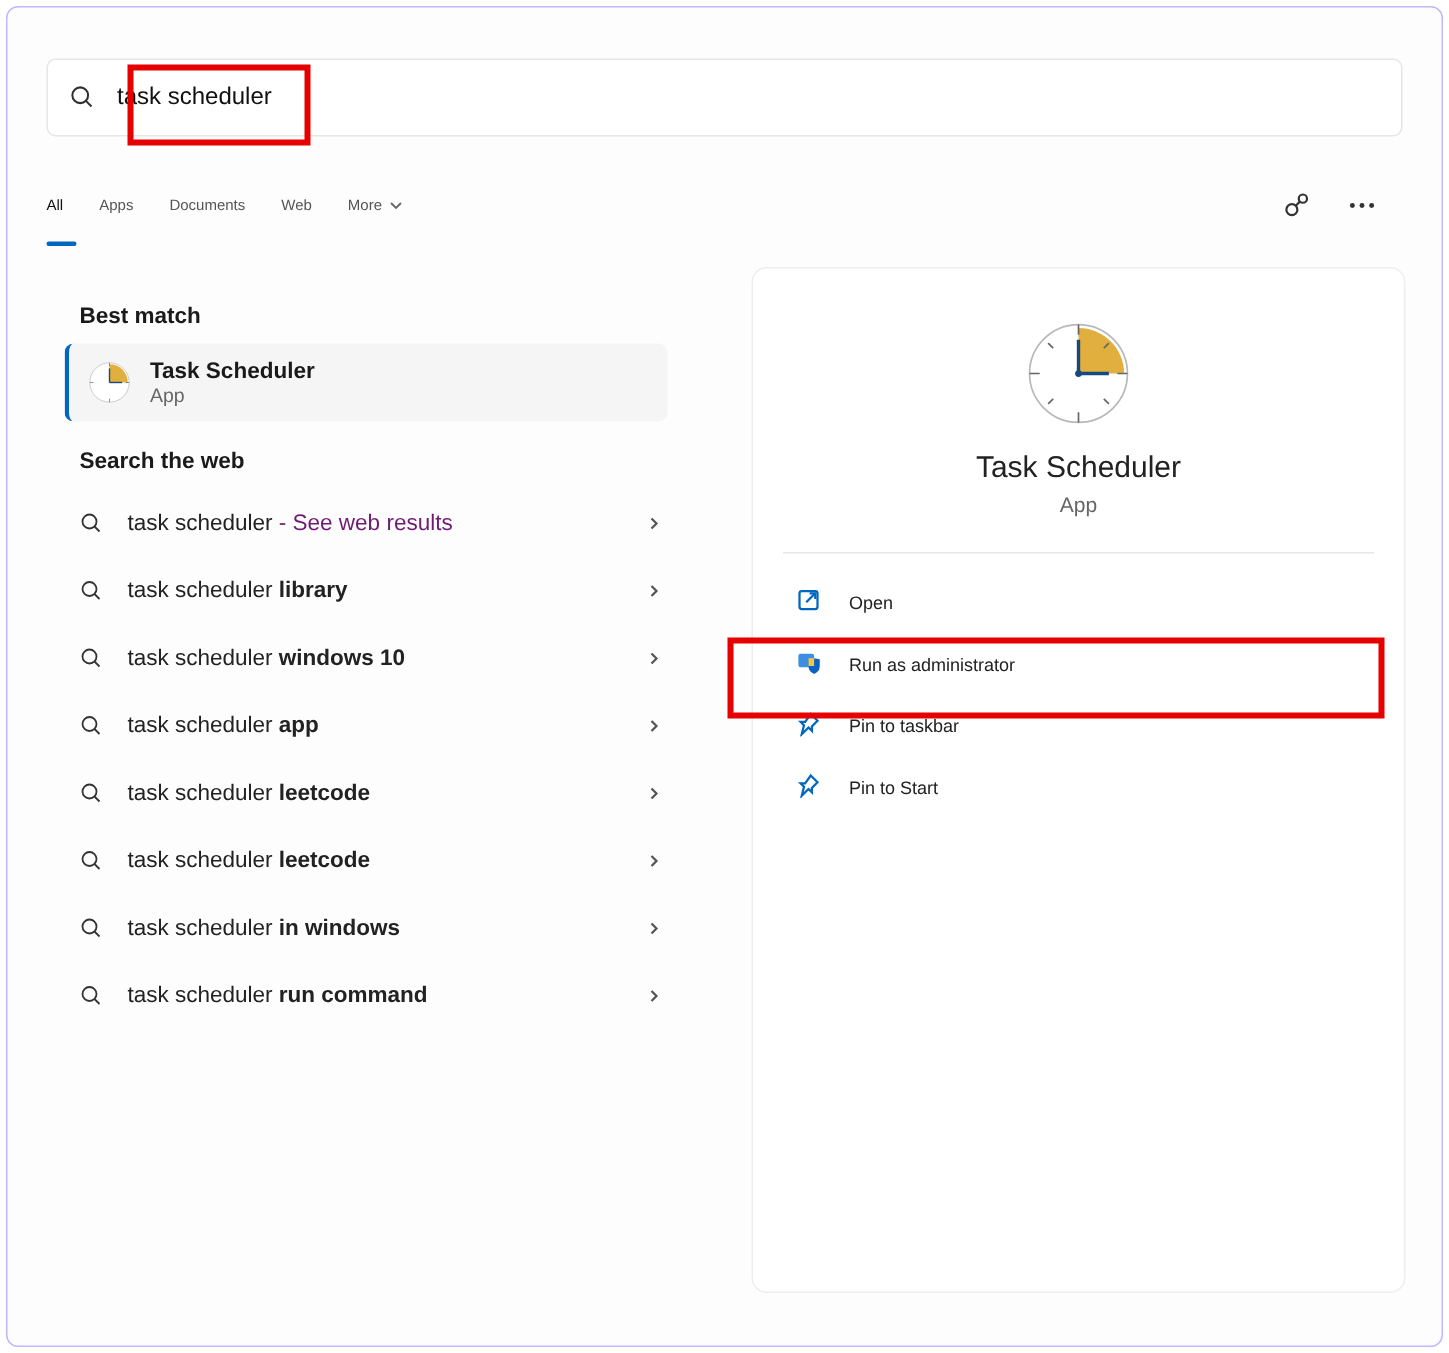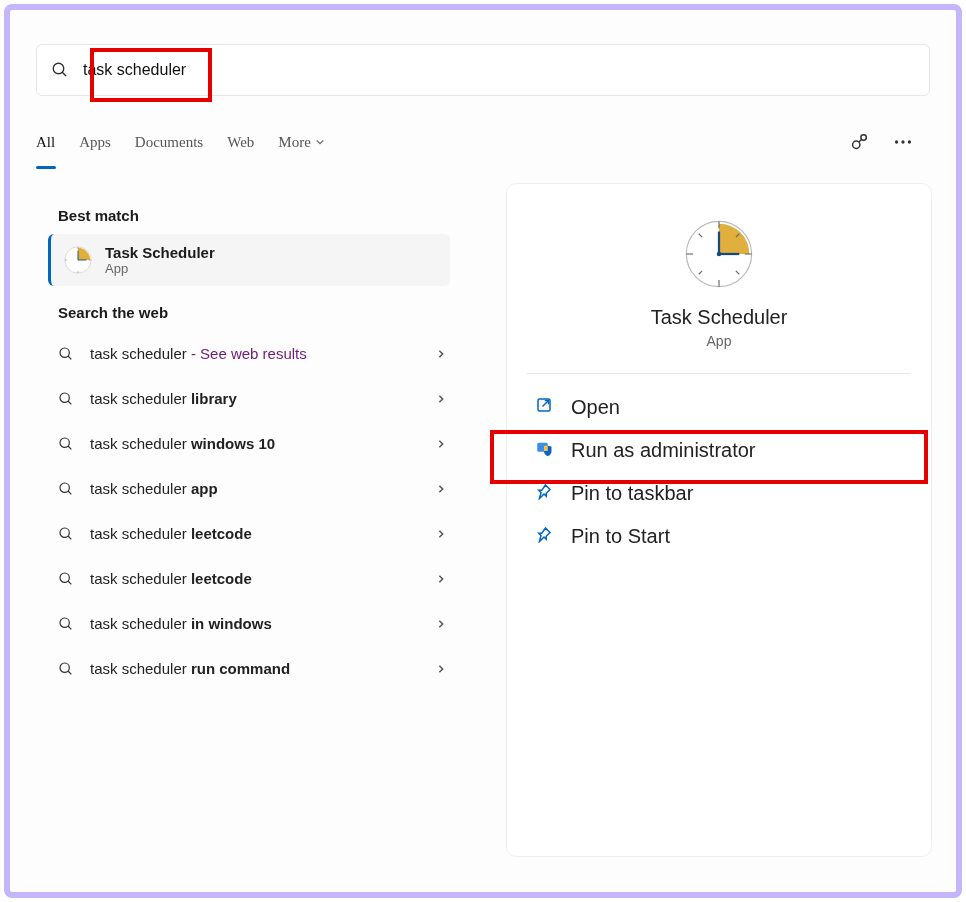--- a/index.html
+++ b/index.html
@@ -9,21 +9,21 @@
     width: 966px;
     height: 902px;
     overflow: hidden;
     color: #1a1a1a;
     font-size: 14px;
   }
   .container {
     padding: 4px;
     background: #fdfdfd;
     border-radius: 8px;
-    border: 6px solid #c4b5fd;
+    border: 1px solid #c4b5fd;
     width: 958px;
     height: 894px;
     margin: 4px;
   }
 
   
   .search-row {
     display: flex;
     align-items: center;
     height: 52px;
@@ -69,28 +69,27 @@
     align-items: center;
     height: 56px;
     margin: 18px 22px 0 22px;
   }
   .tabs {
     display: flex;
     gap: 24px;
     flex: 1;
   }
   .tab {
-    font-size: 15px;
+    font-size: 10px;
     color: #555;
     padding: 6px 0;
     cursor: pointer;
     display: flex;
     align-items: center;
     gap: 4px;
-    font-family: Liberation Serif, serif;
   }
   .tab.active {
     color: #111;
     font-weight: 500;
   }
   .tab-underline {
     height: 3px;
     width: 20px;
     background: #0067c0;
     border-radius: 2px;
@@ -208,21 +207,21 @@
     border-top: 1px solid #e8e8e8;
     margin: 24px 0 12px 0;
   }
   .rp-action {
     display: flex;
     align-items: center;
     gap: 18px;
     padding: 10px 8px;
     cursor: pointer;
     border-radius: 4px;
-    font-size: 20px;
+    font-size: 12px;
     color: #222;
   }
   .rp-action-icon {
     width: 18px; height: 18px;
     flex-shrink: 0;
   }
 
   
   .clock-face { fill: #fff; stroke: #b8b8b8; stroke-width: 1; }
   .clock-quad { fill: #e0af3e; }

